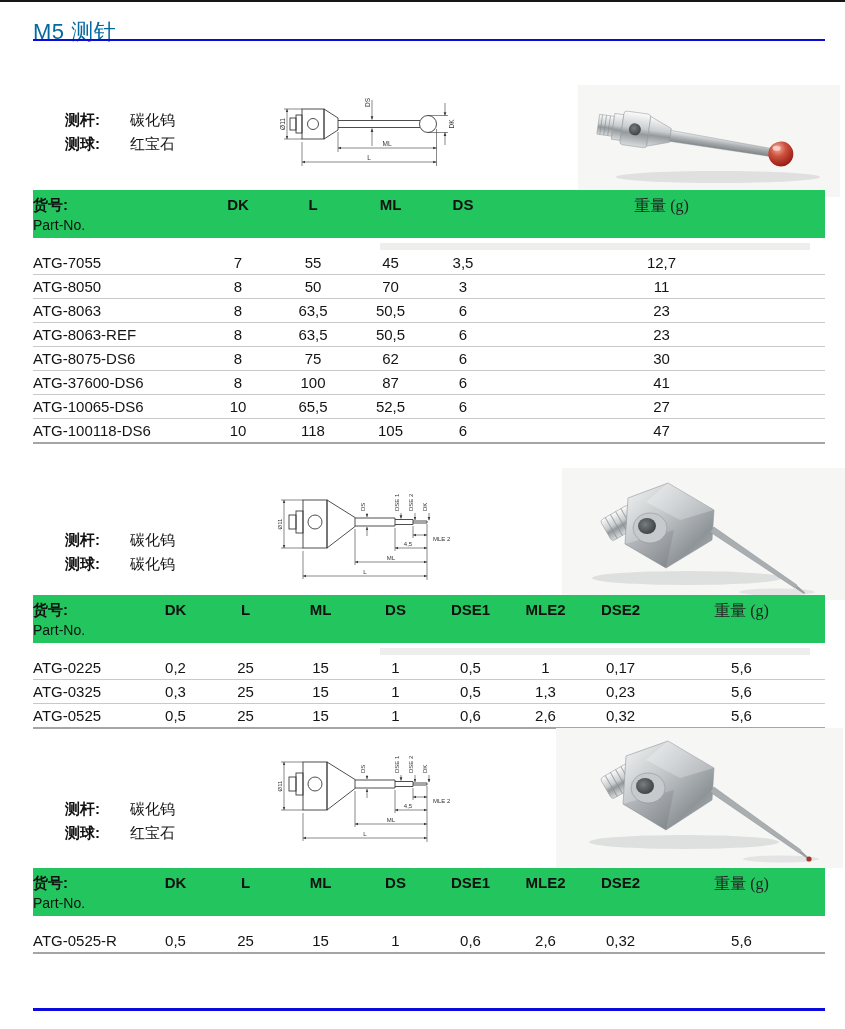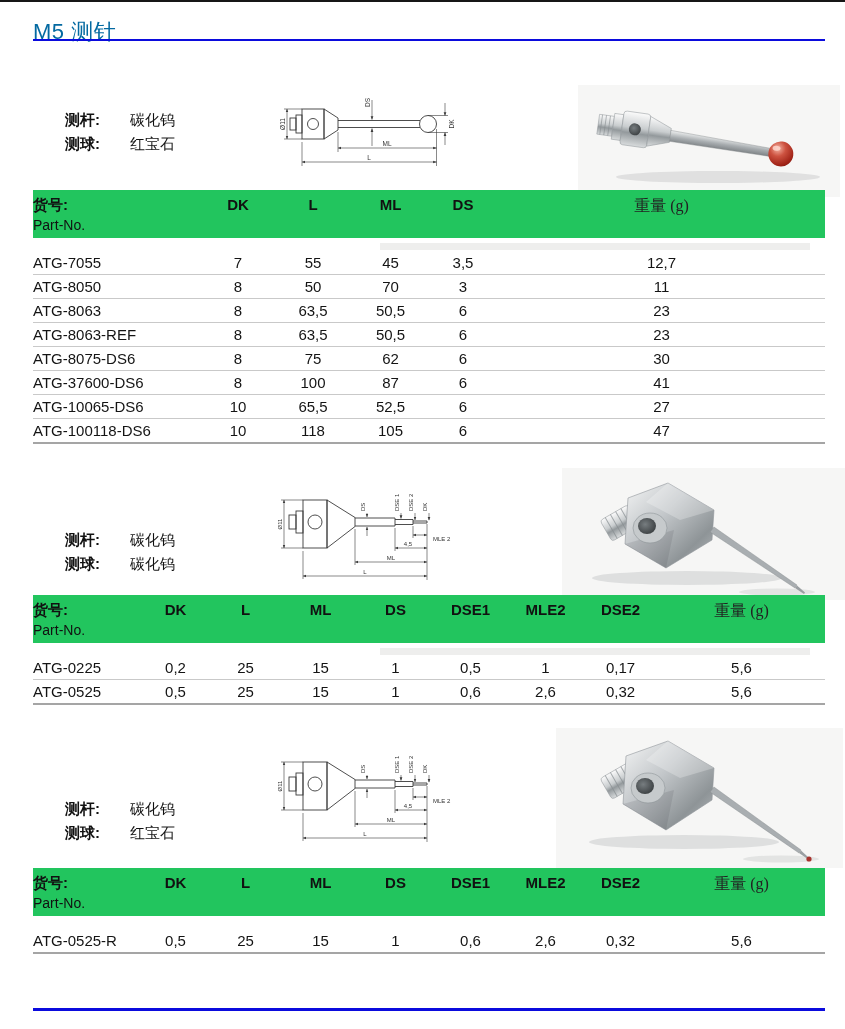--- a/index.html
+++ b/index.html
@@ -370,20 +370,31 @@
           <td>0,2</td>
           <td>25</td>
           <td>15</td>
           <td>1</td>
           <td>0,5</td>
           <td>1</td>
           <td>0,17</td>
           <td class="wcol">5,6</td>
         </tr>
         <tr>
+          <td class="part-cell">ATG-0325</td>
+          <td>0,3</td>
+          <td>25</td>
+          <td>15</td>
+          <td>1</td>
+          <td>0,5</td>
+          <td>1,3</td>
+          <td>0,23</td>
+          <td class="wcol">5,6</td>
+        </tr>
+        <tr>
           <td class="part-cell">ATG-0525</td>
           <td>0,5</td>
           <td>25</td>
           <td>15</td>
           <td>1</td>
           <td>0,6</td>
           <td>2,6</td>
           <td>0,32</td>
           <td class="wcol">5,6</td>
         </tr>

